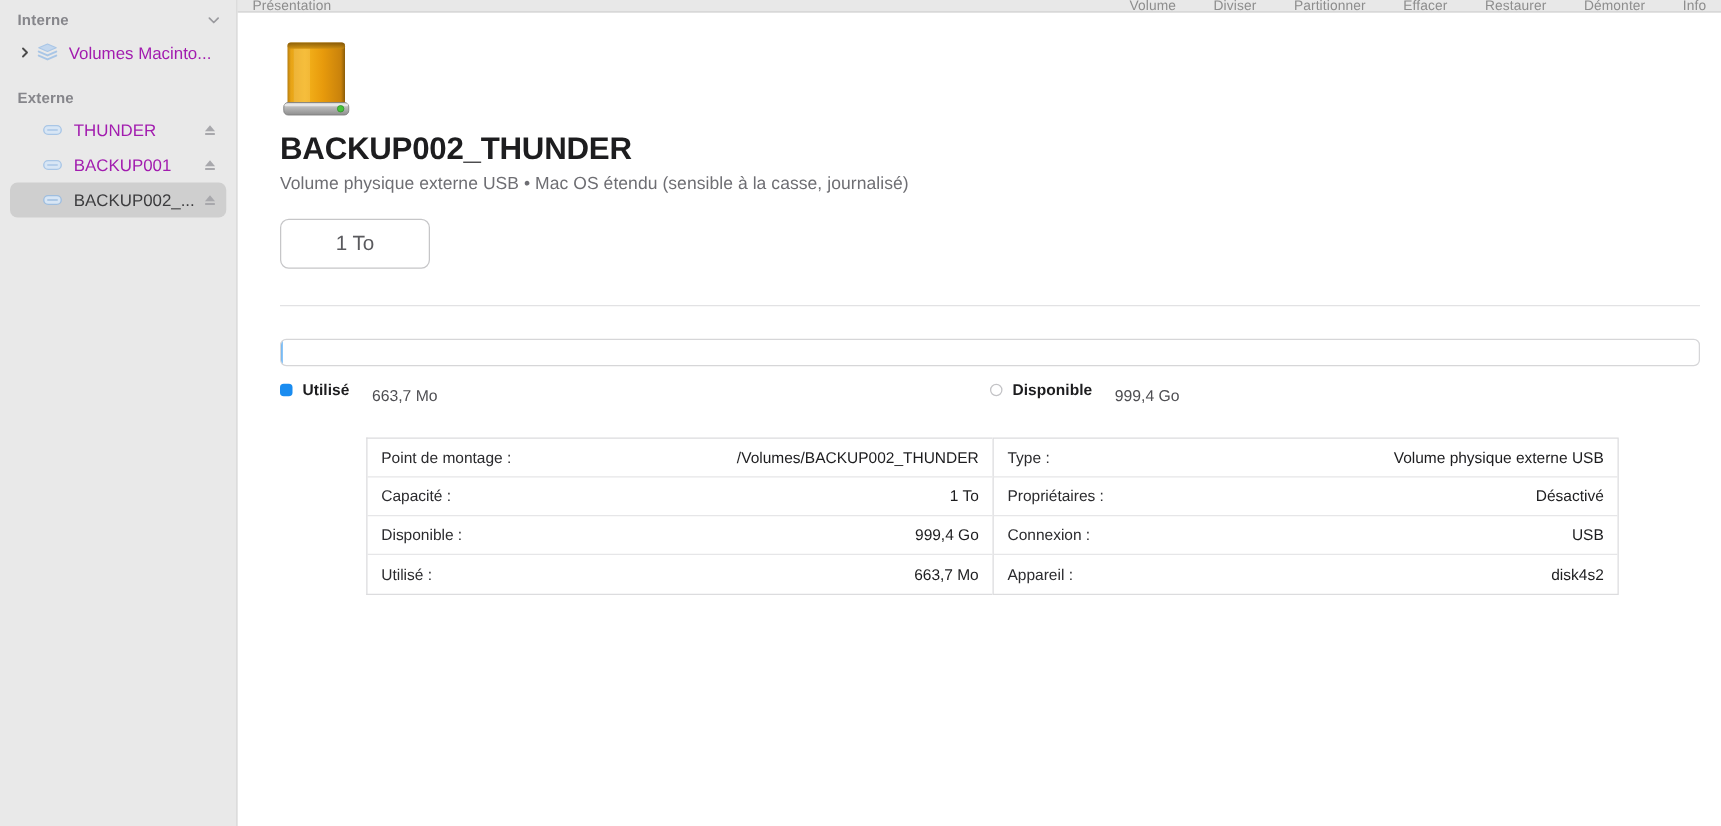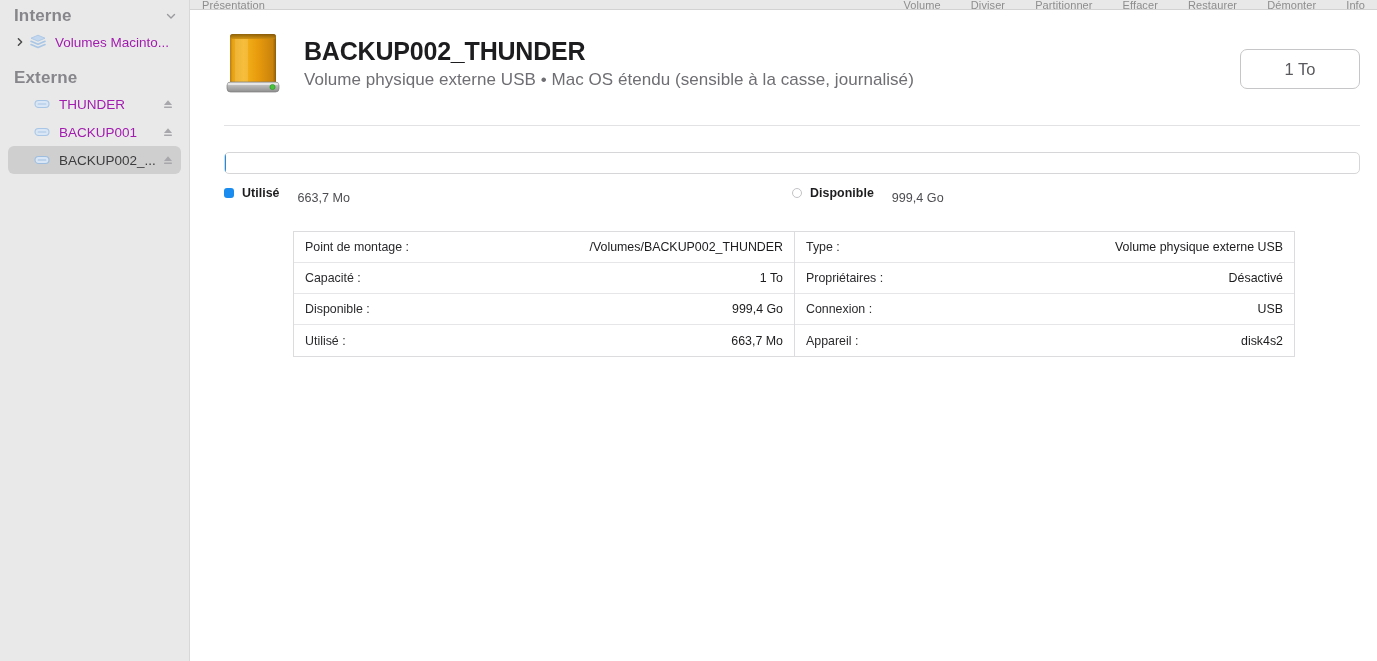--- a/index.html
+++ b/index.html
@@ -73,21 +73,21 @@
   }
 
   .sb-section {
     display: flex;
     align-items: center;
     justify-content: space-between;
     padding: 0 12px 0 14px;
     height: 24px;
   }
   .sb-section-title {
-    font-size: 17px;
+    font-size: 12px;
     font-weight: 700;
     color: #86868b;
     letter-spacing: 0.15px;
   }
   .sb-chevron-collapse {
     width: 12px;
     height: 12px;
     color: #9a9a9e;
     display: flex;
     align-items: center;
@@ -163,20 +163,21 @@
     overflow: hidden;
   }
 
   .content-pad { padding: 0 17px 0 34px; }
 
   
   .vol-header {
     display: flex;
     align-items: flex-start;
     padding-top: 18px;
+    flex-direction: column;
   }
 
   .vol-icon {
     width: 62px;
     height: 66px;
     flex: 0 0 62px;
     margin-right: 18px;
     margin-top: 2px;
     position: relative;
   }
@@ -186,21 +187,21 @@
   .vol-title {
     font-size: 25px;
     font-weight: 700;
     color: #1d1d1f;
     letter-spacing: -0.2px;
     line-height: 1.12;
     white-space: nowrap;
   }
   .vol-subtitle {
     margin-top: 5px;
-    font-size: 17px;
+    font-size: 14px;
     color: #6e6e73;
     white-space: nowrap;
     letter-spacing: 0.05px;
   }
 
   .capacity-badge {
     flex: 0 0 auto;
     width: 120px;
     height: 40px;
     border: 1px solid #c6c6c8;

